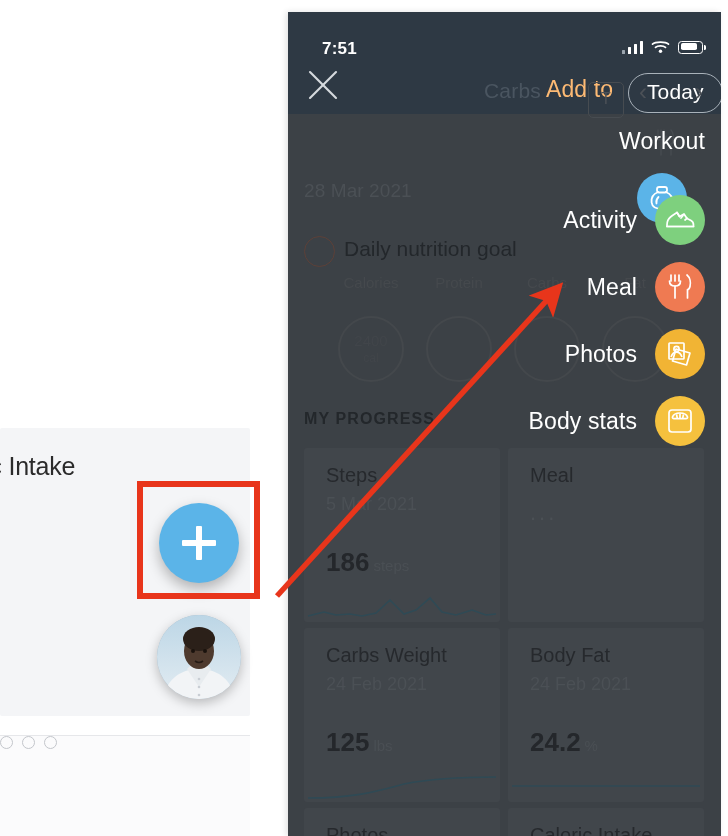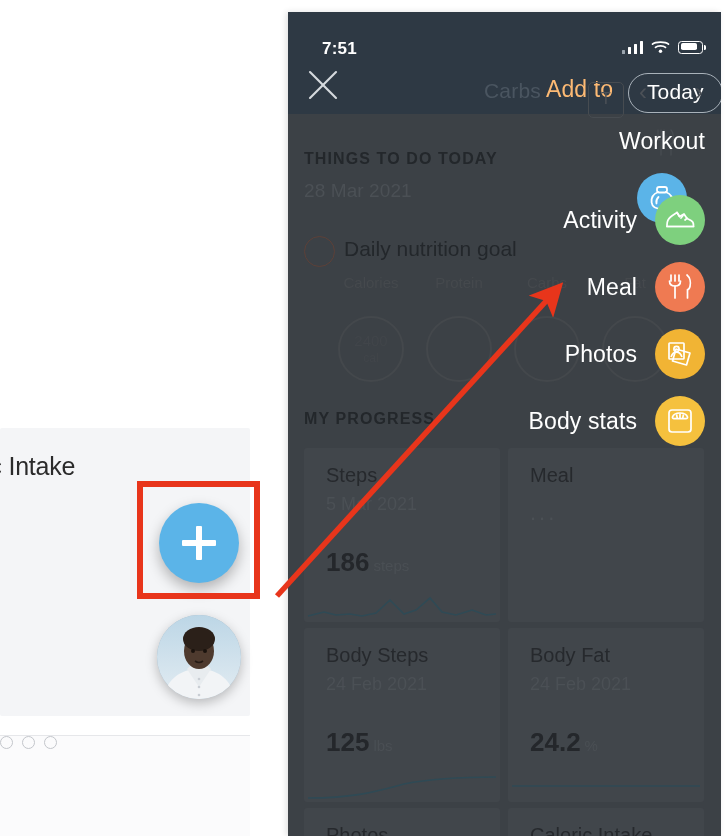--- a/index.html
+++ b/index.html
@@ -386,21 +386,20 @@
       <span></span>
     </div>
   </div>
 </div>
 
 <div class="phone-edge"></div>
 <div class="phone">
 
   <div class="dash">
 
-    <div class="dash-section-title" style="left:16px; top:36px;">THINGS TO DO TODAY</div>
     <div class="dash-date" style="left:16px; top:66px;">28 Mar 2021</div>
 
     <div class="todo-check"></div>
     <div class="todo-label">Daily nutrition goal</div>
 
     <div class="rings">
       <div class="ring-col" style="left:40px;">
         <span class="ring-label">Calories</span>
         <div class="ring">
           <span class="ring-val">2400</span>
@@ -433,21 +432,21 @@
         <path d="M4 28 L20 24 L32 27 L46 26 L58 28 L72 25 L86 12 L100 26 L112 22 L126 10 L138 24 L152 27 L168 22 L182 27 L192 26" fill="none" stroke="#2f4a55" stroke-width="1.6"></path>
       </svg>
     </div>
 
     <div class="card" style="left:220px; top:334px; width:196px; height:174px;">
       <div class="card-title">Meal</div>
       <div class="card-dots">...</div>
     </div>
 
     <div class="card" style="left:16px; top:514px; width:196px; height:174px;">
-      <div class="card-title">Body Steps</div>
+      <div class="card-title">Carbs Weight</div>
       <div class="card-date">24 Feb 2021</div>
       <div class="card-value">
         <span>125</span><small>lbs</small>
       </div>
       <svg class="card-spark" width="196" height="34" viewBox="0 0 196 34">
         <path d="M4 30 C50 30 70 24 100 16 C130 10 160 9 192 9" fill="none" stroke="#2f4a55" stroke-width="1.6"></path>
       </svg>
     </div>
 
     <div class="card" style="left:220px; top:514px; width:196px; height:174px;">

